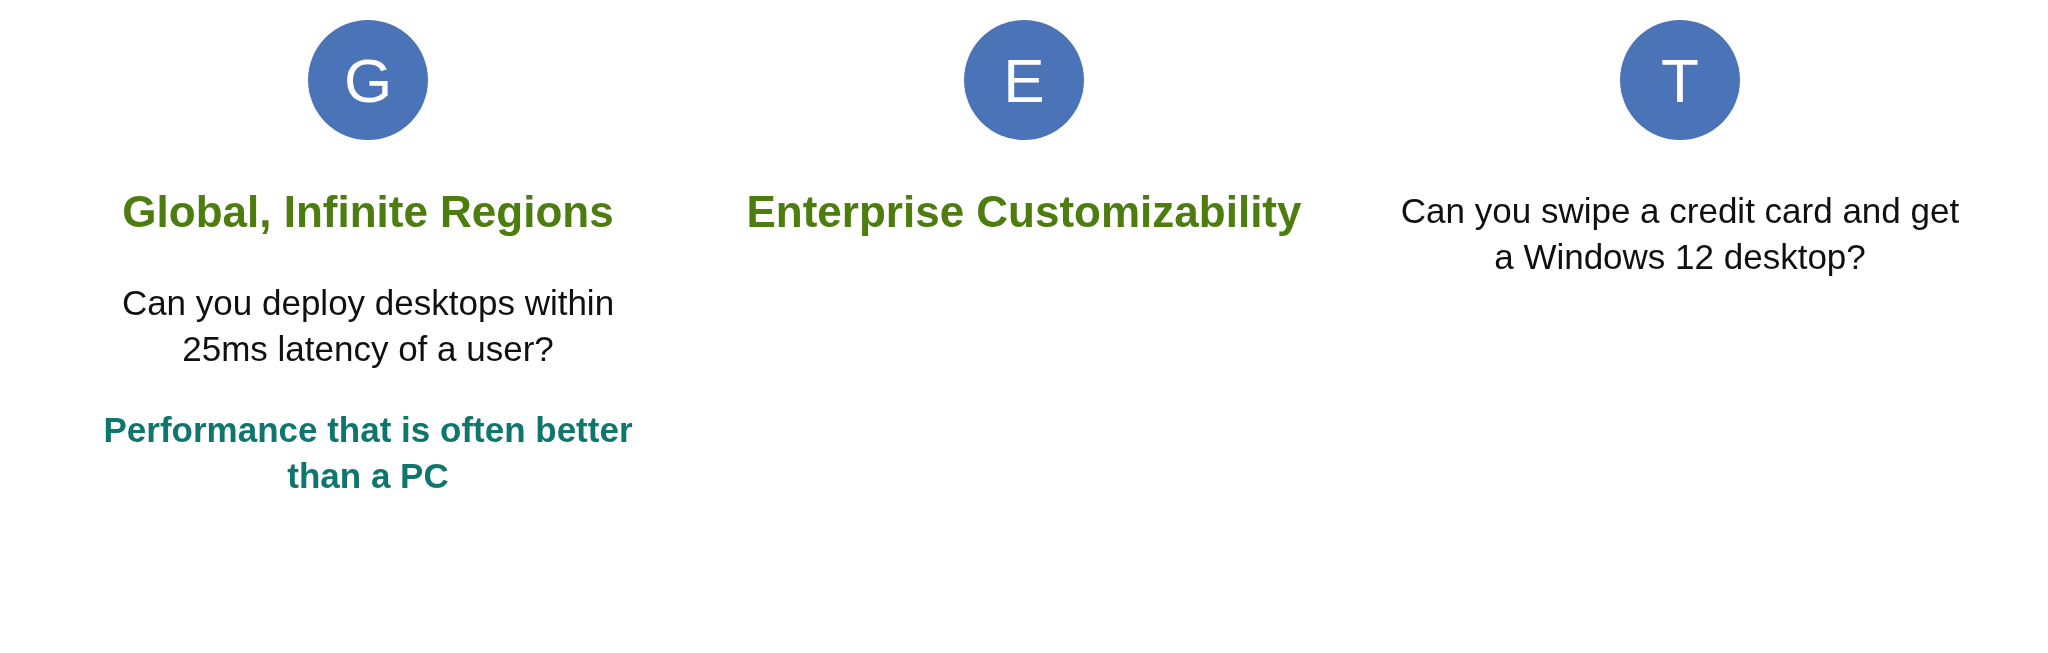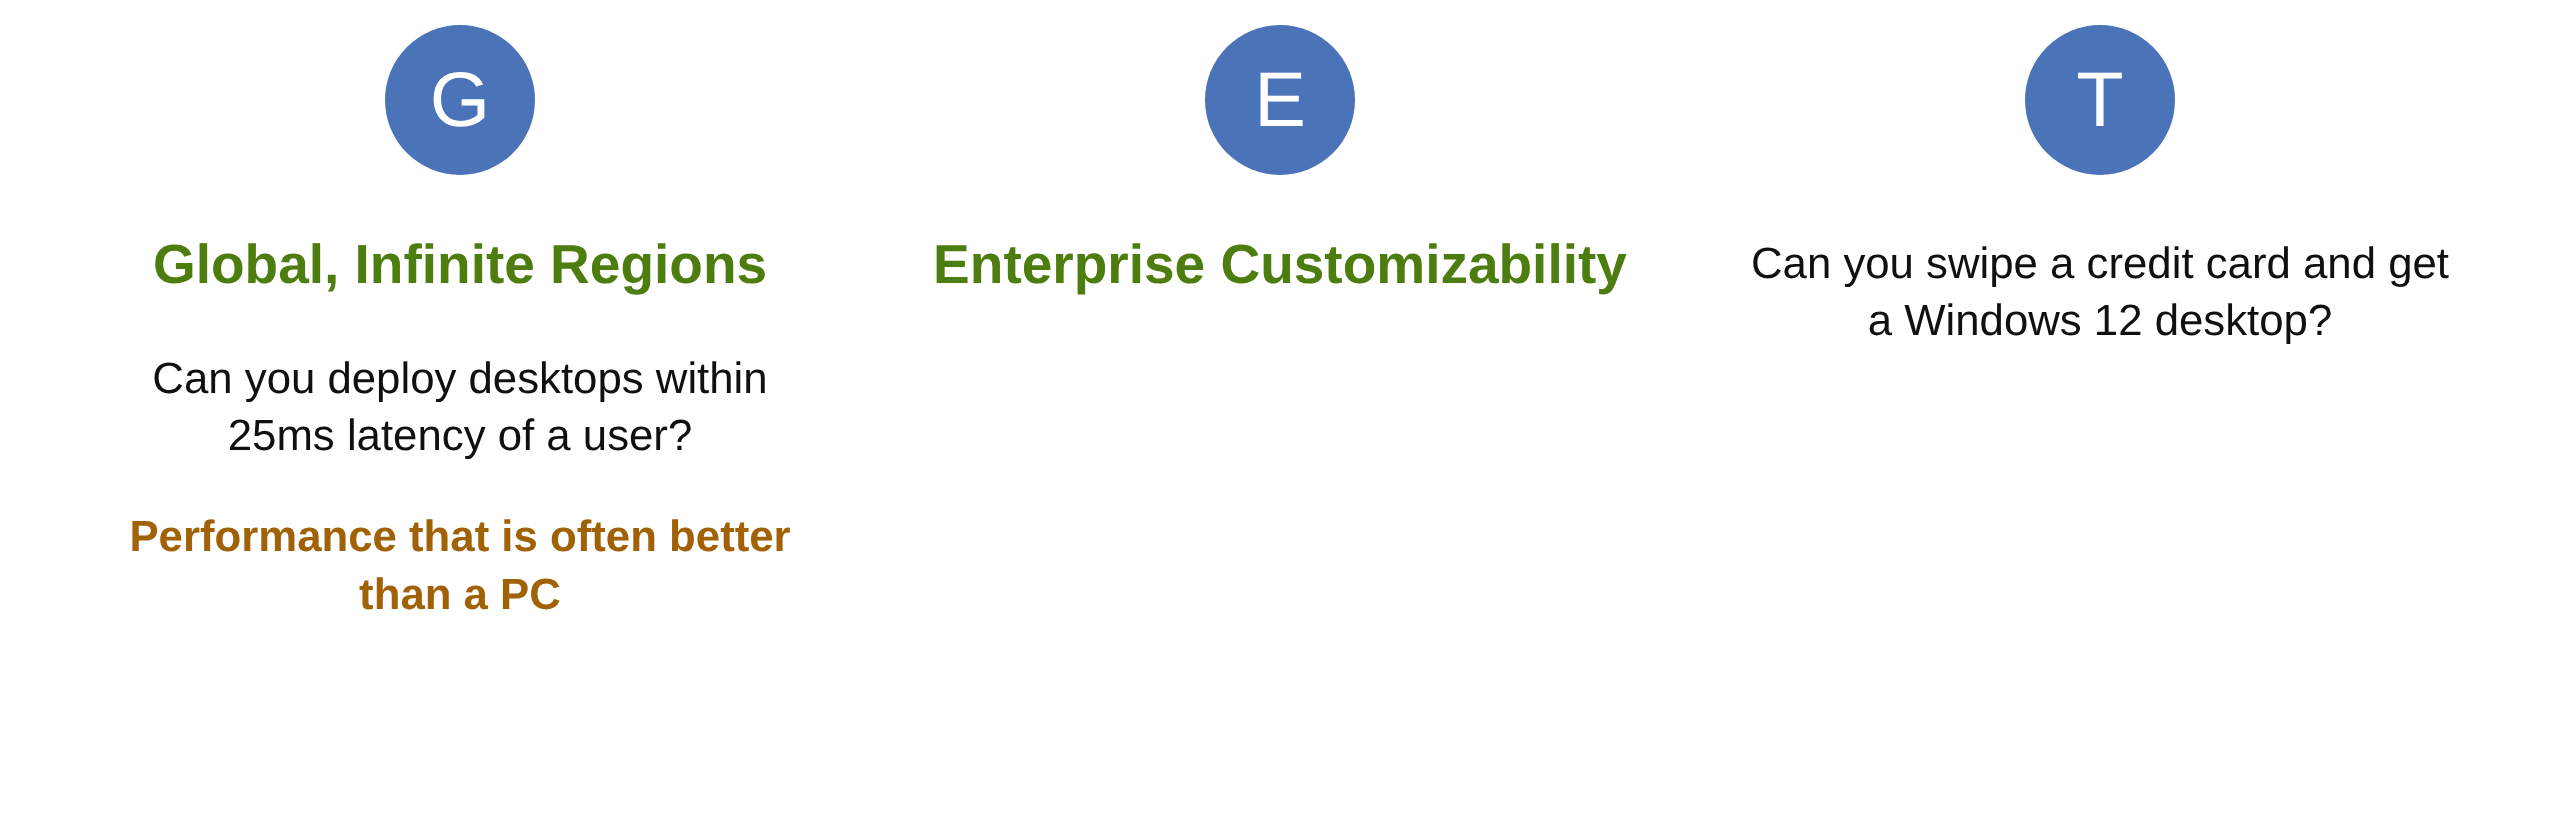--- a/index.html
+++ b/index.html
@@ -46,21 +46,21 @@
     }
     .question {
       color: #101010;
       font-size: 35px;
       font-weight: 400;
       line-height: 1.3;
       margin-bottom: 36px;
       max-width: 560px;
     }
     .answer {
-      color: #a16207;
+      color: #0f766e;
       font-size: 35px;
       font-weight: 700;
       line-height: 1.3;
       max-width: 560px;
     }
   </style>
 </head>
 <body>
 
 <div class="columns">

